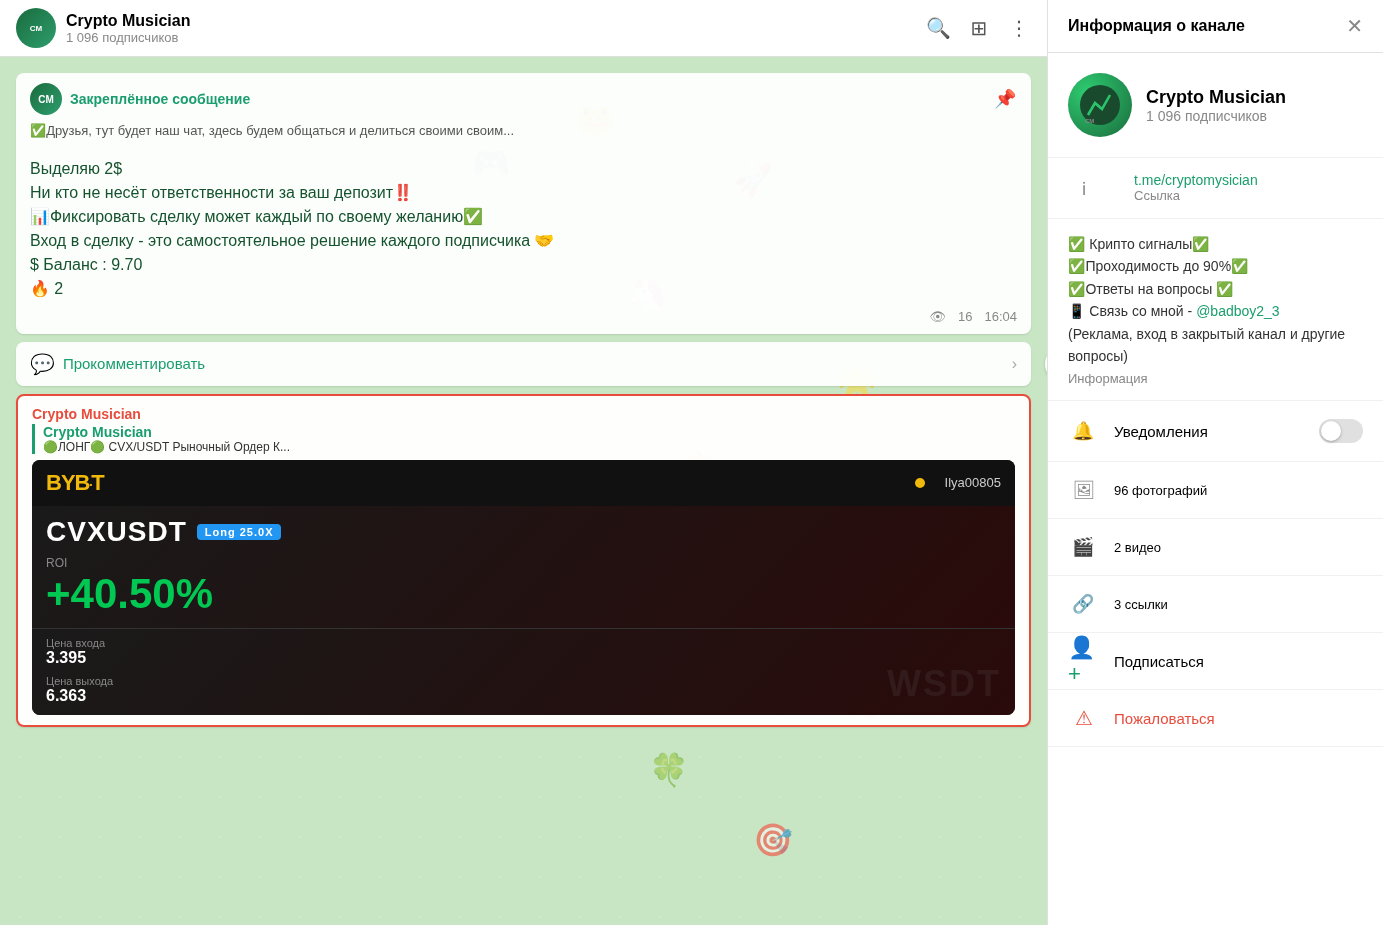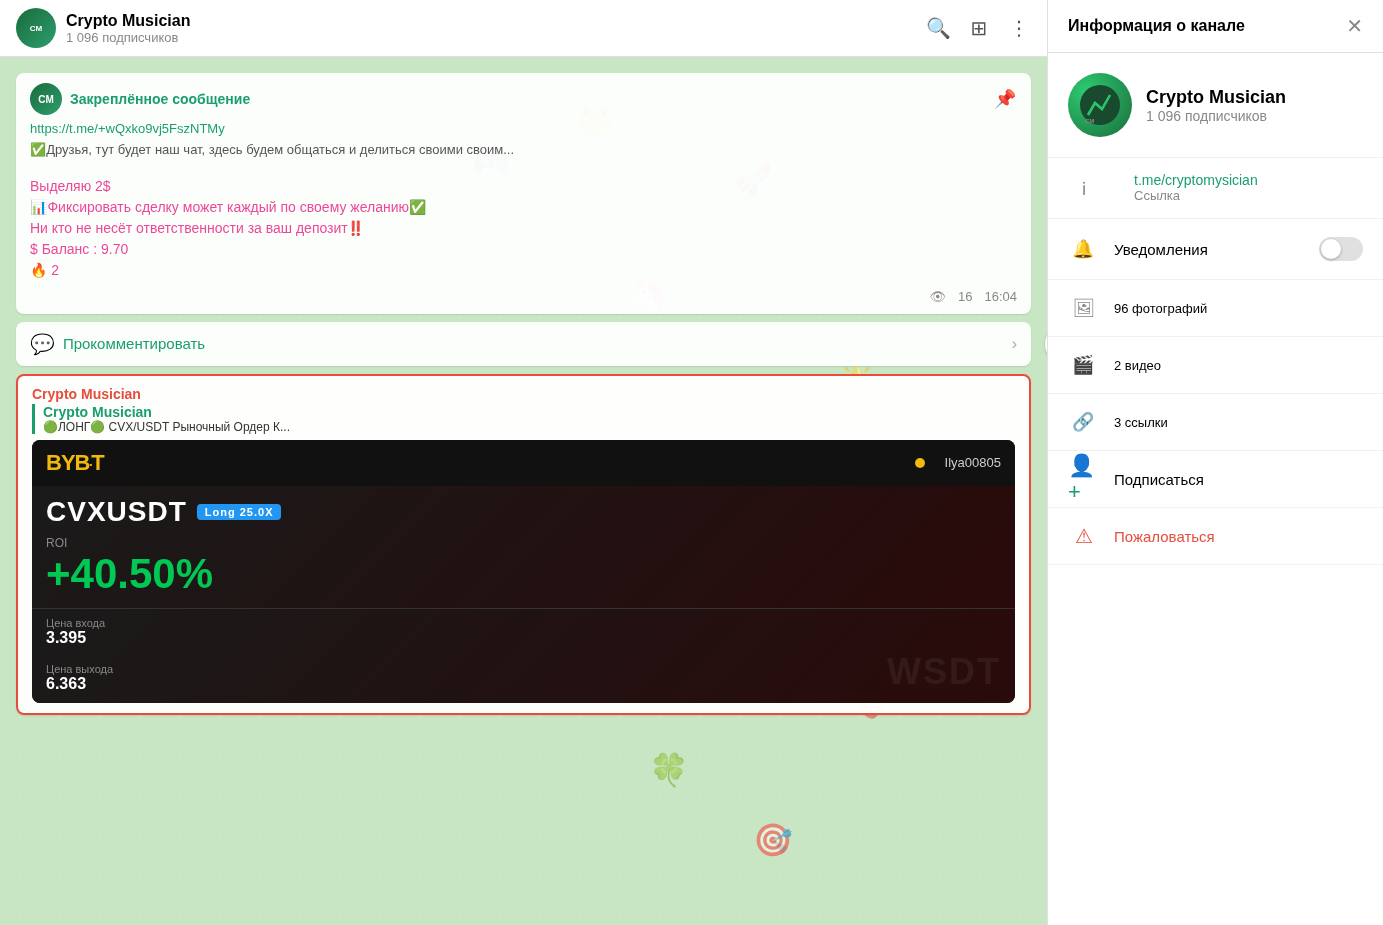--- a/index.html
+++ b/index.html
@@ -20,21 +20,21 @@
 
     
     .bg-stickers { position: absolute; top: 0; left: 0; width: 100%; height: 100%; pointer-events: none; }
     .bg-sticker { position: absolute; font-size: 32px; opacity: 0.5; }
 
     
     .pinned-msg { background: rgba(255,255,255,0.95); border-radius: 8px; margin: 8px 16px; padding: 10px 14px; position: relative; box-shadow: 0 1px 2px rgba(0,0,0,0.1); }
     .pinned-avatar { width: 32px; height: 32px; border-radius: 50%; background: linear-gradient(135deg, #1a6b3c, #2d9e6e); display: flex; align-items: center; justify-content: center; color: white; font-size: 10px; font-weight: bold; flex-shrink: 0; overflow: hidden; }
     .pinned-title { color: #1a9e6e; font-weight: 600; font-size: 14px; }
     .pinned-link { color: #1a9e6e; font-size: 13px; }
-    .pinned-text { font-size: 14px; color: #ec4899; line-height: 1.5; }
+    .pinned-text { font-size: 16px; color: #14532d; line-height: 1.5; }
     .pinned-footer { display: flex; justify-content: space-between; align-items: center; margin-top: 8px; }
     .pinned-stats { display: flex; align-items: center; gap: 12px; color: #888; font-size: 13px; }
     .pinned-pin-icon { color: #aaa; font-size: 18px; }
 
     
     .comment-btn { background: rgba(255,255,255,0.95); border-radius: 8px; margin: 0 16px 8px; padding: 10px 14px; display: flex; align-items: center; gap: 8px; cursor: pointer; box-shadow: 0 1px 2px rgba(0,0,0,0.1); }
     .comment-btn-text { color: #1a9e6e; font-size: 15px; }
     .comment-arrow { color: #aaa; margin-left: auto; font-size: 16px; }
 
     
@@ -52,21 +52,21 @@
     .trade-card-header { padding: 10px 14px; background: #111; display: flex; justify-content: space-between; align-items: center; }
     .bybit-logo { font-size: 22px; font-weight: 900; color: #f0b90b; letter-spacing: -1px; }
     .trade-user { display: flex; align-items: center; gap: 20px; font-size: 13px; color: #ccc; }
     .user-dot { width: 10px; height: 10px; background: #f0b90b; border-radius: 50%; }
     .trade-body { padding: 10px 14px; background: linear-gradient(135deg, #1a1a1a 0%, #2a0a0a 100%); position: relative; }
     .trade-pair { font-size: 28px; font-weight: 900; color: #fff; letter-spacing: 1px; display: flex; align-items: center; gap: 10px; }
     .trade-badge { background: #2196F3; color: white; font-size: 11px; padding: 2px 8px; border-radius: 4px; font-weight: 600; }
     .trade-roi-label { color: #888; font-size: 12px; margin-top: 8px; }
     .trade-roi { font-size: 42px; font-weight: 900; color: #00c853; }
     .trade-footer { display: flex; justify-content: space-between; align-items: flex-end; padding: 8px 14px 10px; background: linear-gradient(135deg, #1a1a1a 0%, #2a0a0a 100%); border-top: 1px solid #333; }
-    .trade-prices { display: flex; flex-direction: column; gap: 16px; }
+    .trade-prices { display: flex; flex-direction: column; gap: 8px; }
     .trade-price-row { display: flex; flex-direction: column; }
     .trade-price-label { color: #888; font-size: 11px; }
     .trade-price-val { color: #fff; font-size: 16px; font-weight: 600; }
     .trade-logo { font-size: 28px; font-weight: 900; color: #fff; opacity: 0.3; letter-spacing: 2px; }
 
     
     .red-arrow { position: absolute; right: 20px; top: 50%; transform: translateY(-50%); color: #e74c3c; font-size: 48px; pointer-events: none; }
 
     
     .info-panel { width: 336px; background: #fff; border-left: 1px solid #e0e0e0; display: flex; flex-direction: column; }
@@ -150,25 +150,25 @@
     <div class="chat-messages-area">
 
       <div class="pinned-msg">
         <div style="display:flex;align-items:center;justify-content:space-between;margin-bottom:6px;">
           <div style="display:flex;align-items:center;gap:8px;">
             <div class="pinned-avatar">CM</div>
             <div class="pinned-title">Закреплённое сообщение</div>
           </div>
           <div class="pinned-pin-icon">📌</div>
         </div>
-        <div class="pinned-link" style="font-size:13px;color:#1a9e6e;margin-bottom:4px;">https://t.me/+wQxko9vj5FszNTMy</div>
         <div class="pinned-text" style="font-size:13px;color:#555;margin-bottom:16px;">✅Друзья, тут будет наш чат, здесь будем общаться и делиться своими своим...</div>
         <div class="pinned-text">Выделяю 2$</div>
+        <div class="pinned-text">Ни кто не несёт ответственности за ваш депозит‼️</div>
         <div class="pinned-text">📊Фиксировать сделку может каждый по своему желанию✅</div>
-        <div class="pinned-text">Ни кто не несёт ответственности за ваш депозит‼️</div>
+        <div class="pinned-text">Вход в сделку - это самостоятельное решение каждого подписчика 🤝</div>
         <div class="pinned-text">$ Баланс : 9.70</div>
         <div class="pinned-text">🔥 2</div>
         <div class="pinned-footer">
           <div></div>
           <div class="pinned-stats">
             <span>👁</span>
             <span>16</span>
             <span>16:04</span>
           </div>
         </div>
@@ -258,20 +258,30 @@
   <div class="info-section">
     <div class="info-row">
       <div class="info-icon">ℹ</div>
       <div class="info-content">
         <div class="info-link">t.me/cryptomysician</div>
         <div class="info-label-small">Ссылка</div>
       </div>
     </div>
   </div>
 
+  <div class="info-section">
+    <div class="info-desc">
+      ✅ Крипто сигналы✅<br>
+      ✅Проходимость до 90%✅<br>
+      ✅Ответы на вопросы ✅<br>
+      📱 Связь со мной - <span style="color:#1a9e6e;">@badboy2_3</span><br>
+      (Реклама, вход в закрытый канал и другие вопросы)
+    </div>
+    <div class="info-desc-label">Информация</div>
+  </div>
 
   <div class="notif-row">
     <div class="notif-icon">🔔</div>
     <div class="notif-label">Уведомления</div>
     <div class="toggle">
       <div class="toggle-thumb"></div>
     </div>
   </div>
 
   <div class="media-row">

